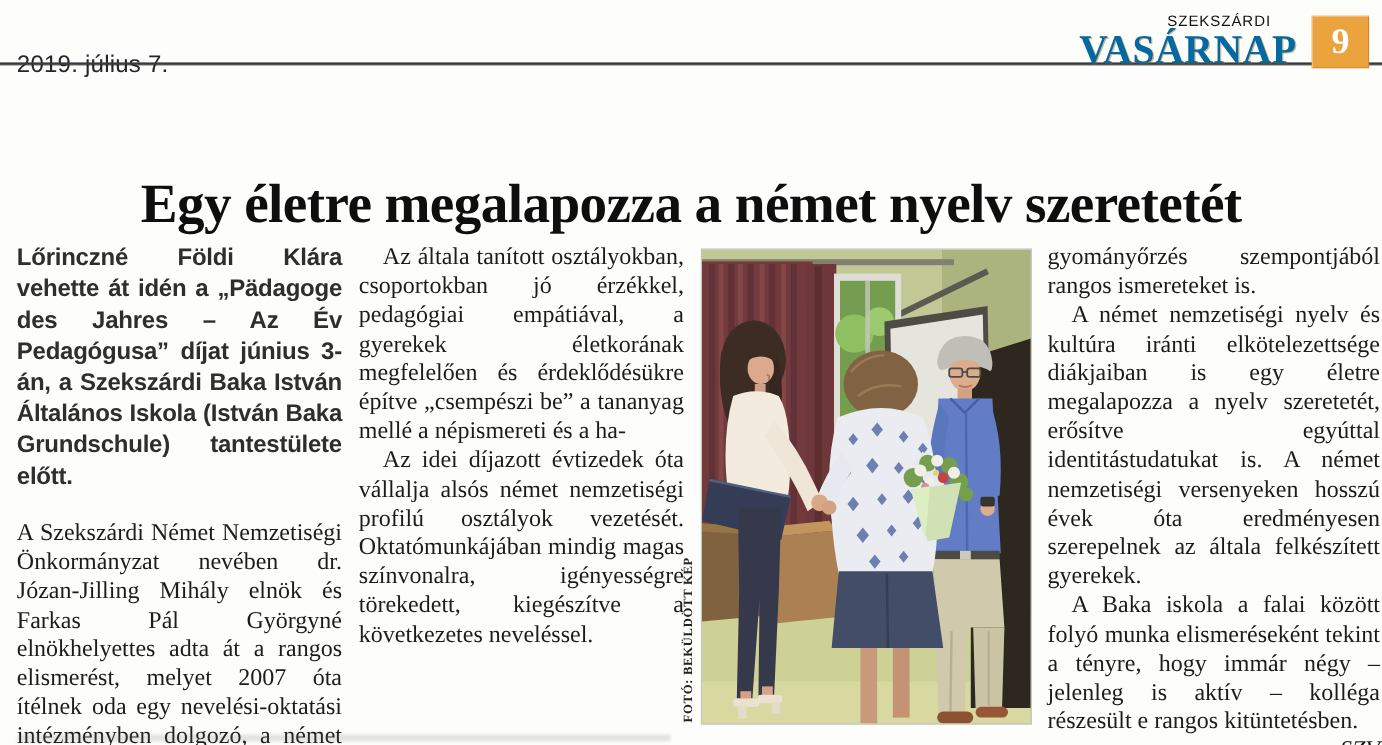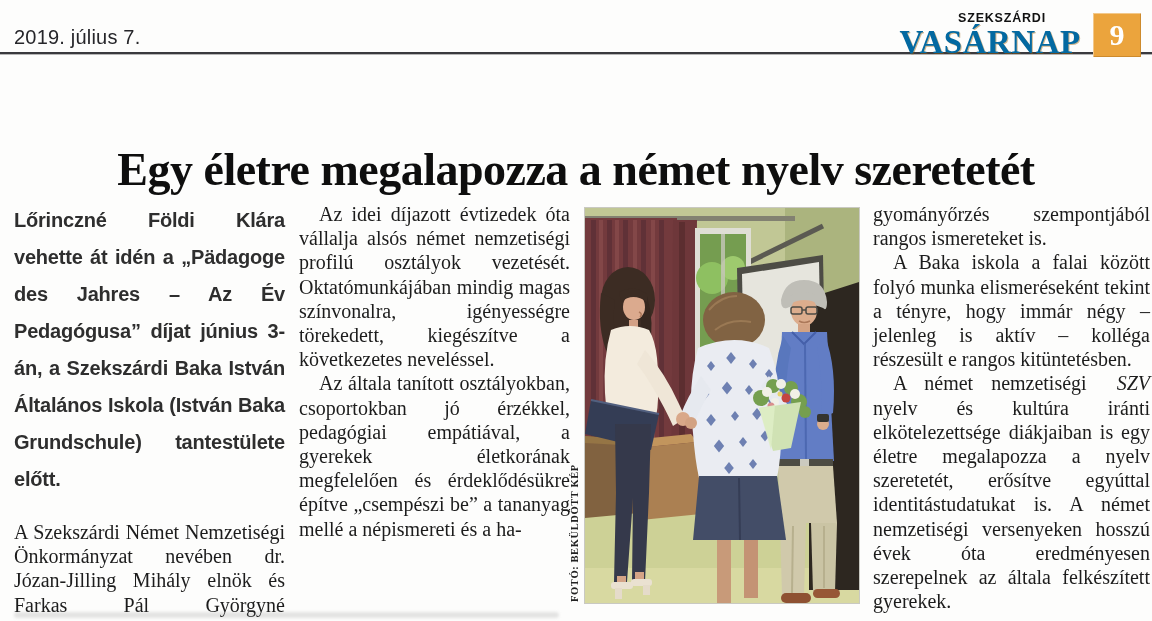--- a/index.html
+++ b/index.html
@@ -3,36 +3,36 @@
 <meta charset="utf-8">
 <style>
   html,body{margin:0;padding:0;}
   .page{
     position:relative; width:1152px; height:621px;
     background:#fdfdfc; overflow:hidden;
     font-family:"Liberation Serif", serif; color:#1b1b1b;
   }
   
   .date{
-    position:absolute; left:14px; top:26px;
+    position:absolute; left:14px; top:43px;
     font-family:"Liberation Sans", sans-serif;
     font-size:20px; color:#26262a; letter-spacing:.2px;
   }
   .header-rule{
     position:absolute; left:0; top:52px; width:1152px; height:2px;
     background:#3a3a3e; box-shadow:0 1px 0 rgba(0,0,0,.28);
   }
   .masthead{
     position:absolute; right:66px; top:12px; width:192px;
     text-align:center; line-height:1;
   }
   .masthead-kicker{
-    display:block; position:relative; left:12px;
+    display:block; position:relative; left:26px;
     font-family:"Liberation Sans", sans-serif;
-    font-weight:700; font-size:12.5px; letter-spacing:.8px; color:#111;
+    font-weight:400; font-size:12.5px; letter-spacing:.8px; color:#111;
     margin-bottom:1px;
   }
   .masthead-title{
     display:block;
     font-family:"Liberation Serif", serif;
     font-weight:700; font-size:33px; letter-spacing:.5px;
     color:#0369a1;
     text-shadow:1px 1px 0 rgba(150,95,10,.45);
     transform:scaleY(1.03);
   }
@@ -59,21 +59,21 @@
     text-align:justify; font-size:20px; line-height:24.2px;
     color:#1c1c1c;
   }
   .col p{margin:0;}
   .col p.indent{text-indent:20px;}
   .col-1{left:14px;}
   .col-2{left:299px;}
   .col-3{left:873px; width:277px;}
   .lead{
     font-family:"Liberation Sans", sans-serif;
-    font-weight:700; font-size:20px; line-height:37px;
+    font-weight:700; font-size:20px; line-height:26px;
     color:#2e2e2e; letter-spacing:-.2px;
   }
   .col1-body{margin-top:22px !important;}
   .byline{float:right; font-style:italic; padding-left:10px;}
   
   .photo{
     position:absolute; left:585px; top:208px; width:274px; height:395px;
     outline:1px solid #c9c9c2; background:#b6bf8a;
   }
   .photo svg{display:block;}
@@ -106,28 +106,28 @@
   </div>
 
   <h1 class="headline">Egy életre megalapozza a német nyelv szeretetét</h1>
 
   <div class="col col-1">
     <p class="lead">Lőrinczné Földi Klára vehette át idén a „Pädagoge des Jahres – Az Év Pedagógusa” díjat június 3-án, a Szekszárdi Baka István Általános Iskola (István Baka Grundschule) tantestülete előtt.</p>
     <p class="col1-body">A Szekszárdi Német Nemzetiségi Önkormányzat nevében dr. Józan-Jilling Mihály elnök és Farkas Pál Györgyné elnökhelyettes adta át a rangos elismerést, melyet 2007 óta ítélnek oda egy nevelési-oktatási intézményben dolgozó, a német nemzetiség kultúrája,</p>
   </div>
 
   <div class="col col-2">
+    <p class="indent">Az általa tanított osztályokban, csoportokban jó érzékkel, pedagógiai empátiával, a gyerekek életkorának megfelelően és érdeklődésükre építve „csempészi be” a tananyag mellé a népismereti és a ha-</p>
     <p class="indent">Az idei díjazott évtizedek óta vállalja alsós német nemzetiségi profilú osztályok vezetését. Oktatómunkájában mindig magas színvonalra, igényességre törekedett, kiegészítve a következetes neveléssel.</p>
-    <p class="indent">Az általa tanított osztályokban, csoportokban jó érzékkel, pedagógiai empátiával, a gyerekek életkorának megfelelően és érdeklődésükre építve „csempészi be” a tananyag mellé a népismereti és a ha-</p>
   </div>
 
   <div class="col col-3">
     <p>gyományőrzés szempontjából rangos ismereteket is.</p>
+    <p class="indent">A német nemzetiségi nyelv és kultúra iránti elkötelezettsége diákjaiban is egy életre megalapozza a nyelv szeretetét, erősítve egyúttal identitástudatukat is. A német nemzetiségi versenyeken hosszú évek óta eredményesen szerepelnek az általa felkészített gyerekek.</p>
     <p class="indent"><span>A Baka iskola a falai között folyó munka elismeréseként tekint a tényre, hogy immár négy – jelenleg is aktív – kolléga részesült e rangos kitüntetésben.</span><span class="byline">SZV</span></p>
-    <p class="indent">A német nemzetiségi nyelv és kultúra iránti elkötelezettsége diákjaiban is egy életre megalapozza a nyelv szeretetét, erősítve egyúttal identitástudatukat is. A német nemzetiségi versenyeken hosszú évek óta eredményesen szerepelnek az általa felkészített gyerekek.</p>
   </div>
 
   <div class="photo">
     <svg width="274" height="395" viewBox="0 0 274 395" xmlns="http://www.w3.org/2000/svg">
 
       <g>
         <rect width="274" height="395" fill="#b6bf8a"></rect>
         <rect width="274" height="120" fill="#c3cb97" opacity="0.7"></rect>
         <rect x="200" width="74" height="395" fill="#a3ae76" opacity="0.8"></rect>
         <rect x="0" y="8" width="210" height="5" fill="#7d7d6d"></rect>

